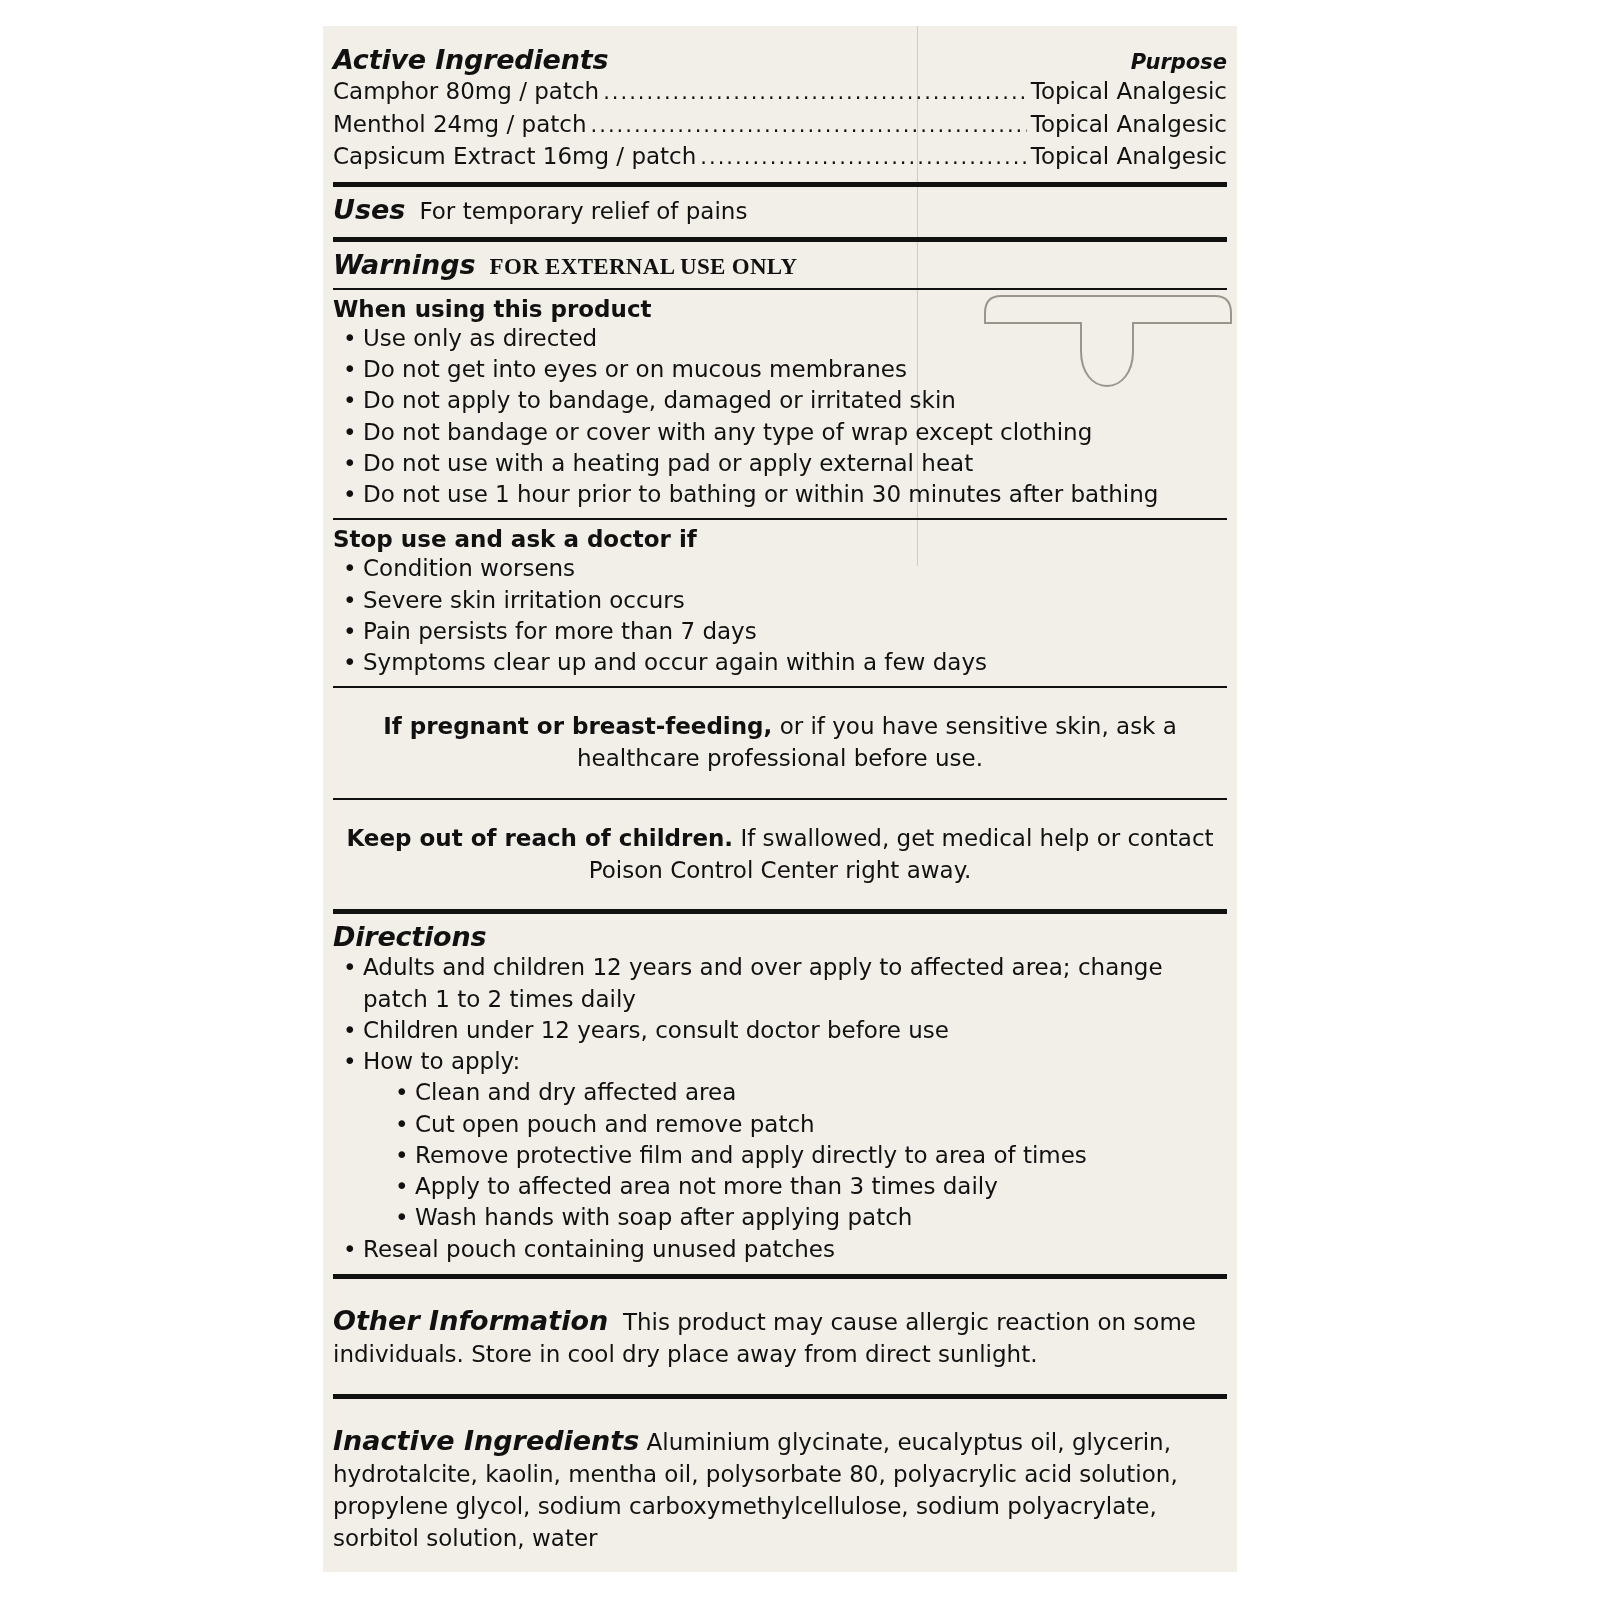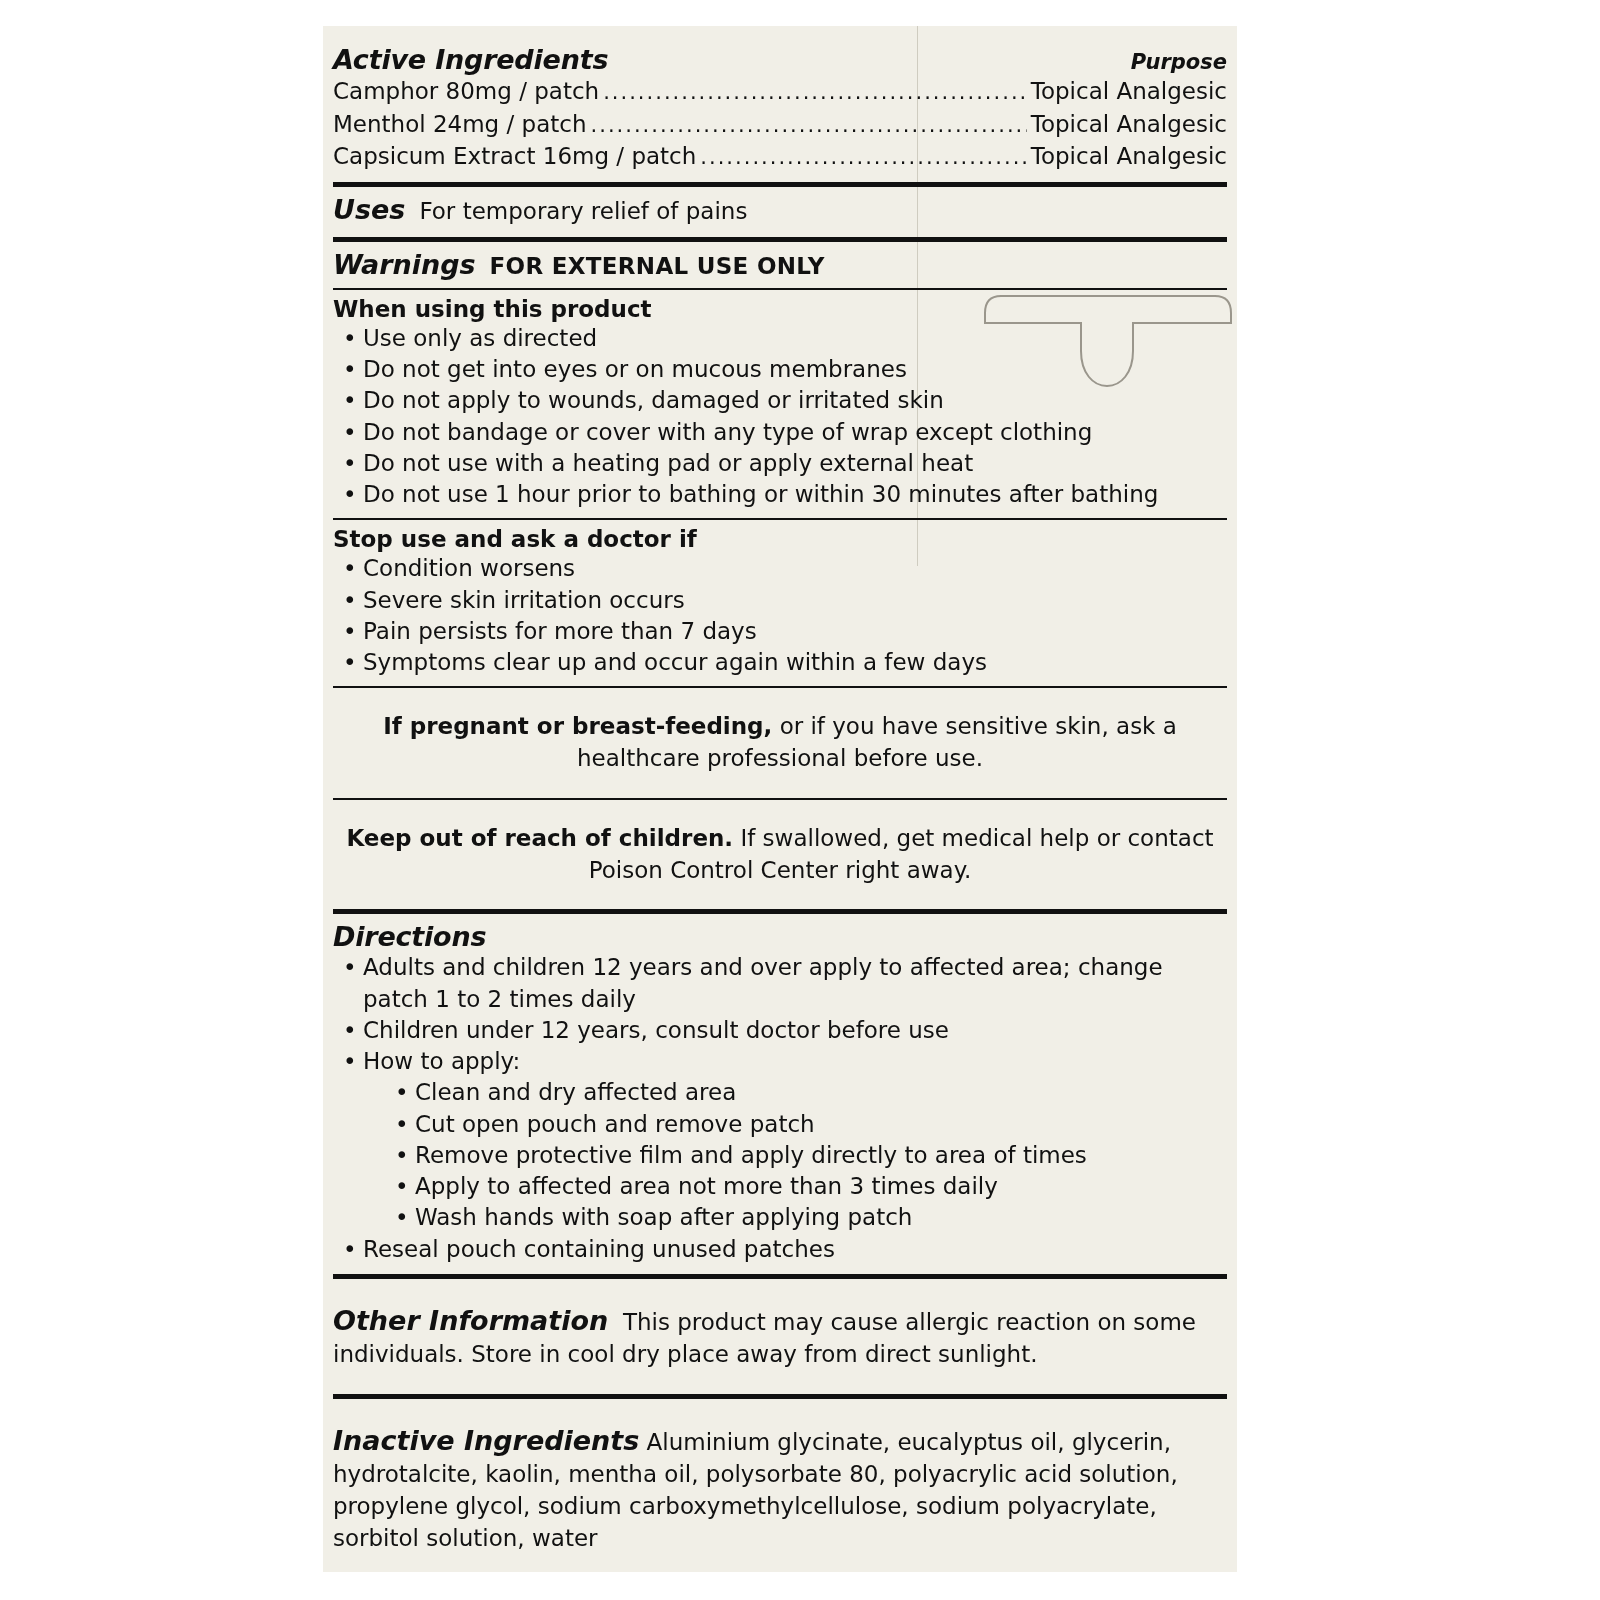--- a/index.html
+++ b/index.html
@@ -102,20 +102,21 @@
   }
   .inline-head {
     font-style: italic;
     font-weight: bold;
     font-size: 27px;
   }
   .inline-head-up {
     font-weight: bold;
     font-size: 23px;
     letter-spacing: 0.3px;
+    font-family: Liberation Serif, serif;
   }
   .sub-bold {
     font-weight: bold;
     font-size: 23px;
     margin: 6px 0 1px 0;
   }
   ul.bul {
     list-style: none;
     margin: 0;
     padding: 0 0 0 10px;
@@ -216,21 +217,21 @@
         <span class="inline-head">Warnings</span>
         <span class="inline-head-up">FOR EXTERNAL USE ONLY</span>
       </div>
 
       <div class="rule-thin"></div>
 
       <div class="sub-bold">When using this product</div>
       <ul class="bul">
         <li>Use only as directed</li>
         <li>Do not get into eyes or on mucous membranes</li>
-        <li>Do not apply to wounds, damaged or irritated skin</li>
+        <li>Do not apply to bandage, damaged or irritated skin</li>
         <li>Do not bandage or cover with any type of wrap except clothing</li>
         <li>Do not use with a heating pad or apply external heat</li>
         <li>Do not use 1 hour prior to bathing or within 30 minutes after bathing</li>
       </ul>
 
       <div class="rule-thin"></div>
 
       <div class="sub-bold">Stop use and ask a doctor if</div>
       <ul class="bul">
         <li>Condition worsens</li>

